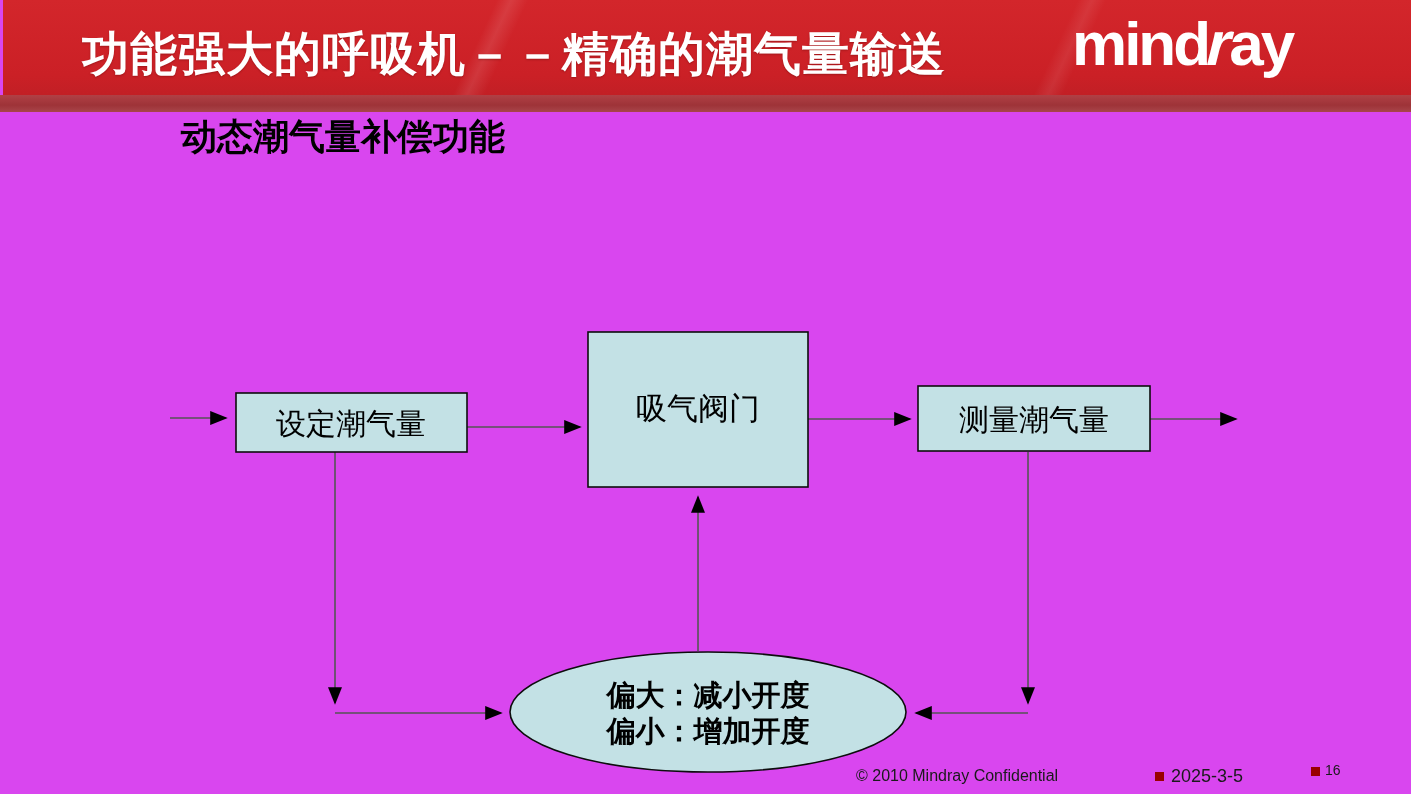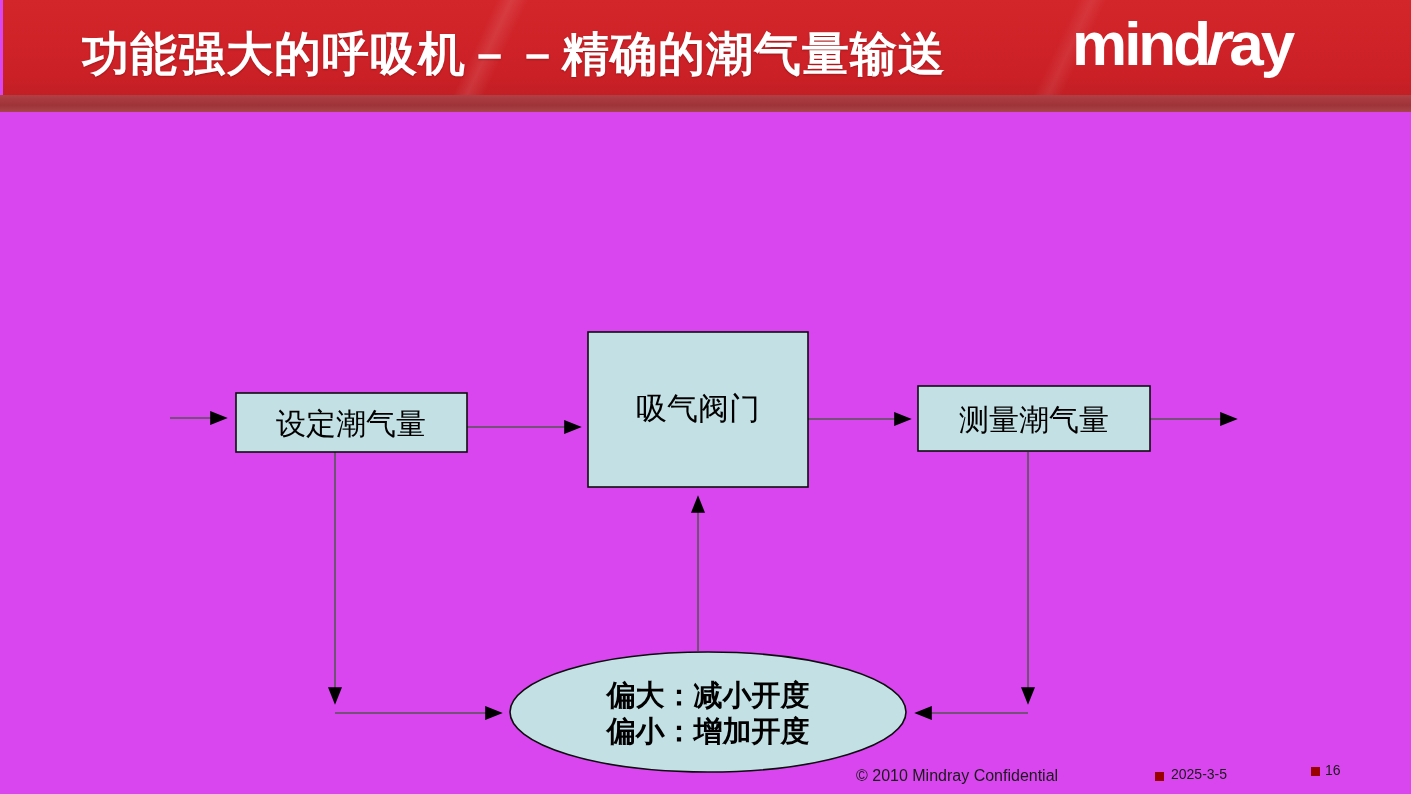--- a/index.html
+++ b/index.html
@@ -53,36 +53,37 @@
     fill:#000000;
   }
   .node-label.bold{font-weight:bold;}
 
   
   .footer-text{
     position:absolute;color:#1a1a1a;
     font-family:"Liberation Sans",sans-serif;white-space:nowrap;
   }
   .footer-copyright{left:856px;top:767px;font-size:16px;}
-  .footer-date{left:1171px;top:766px;font-size:14px;}
+  .footer-date{left:1171px;top:766px;font-size:18px;}
   .footer-page{left:1325px;top:762px;font-size:14px;}
   .footer-bullet{position:absolute;width:9px;height:9px;}
   .footer-bullet-1{left:1155px;top:772px;}
   .footer-bullet-2{left:1311px;top:767px;}
 </style>
 </head>
 <body>
 
 <div class="slide">
 
   <div class="header-bar"></div>
   <div class="header-band"></div>
   <div class="slide-title">功能强大的呼吸机－－精确的潮气量输送</div>
   <div class="logo"><span>mind</span><span class="logo-r">r</span><span>ay</span></div>
 
+  <div class="section-heading">动态潮气量补偿功能</div>
 
   <svg class="diagram" viewBox="0 0 1411 794" xmlns="http://www.w3.org/2000/svg">
     <defs>
       <marker id="arr" viewBox="0 0 10 8" refX="9" refY="4" markerWidth="11" markerHeight="9" orient="auto">
         <path d="M0,0 L10,4 L0,8 Z" fill="#000000"></path>
       </marker>
     </defs>
 
     <line class="edge" x1="170" y1="418" x2="226" y2="418" marker-end="url(#arr)"></line>
     <line class="edge" x1="467" y1="427" x2="580" y2="427" marker-end="url(#arr)"></line>

